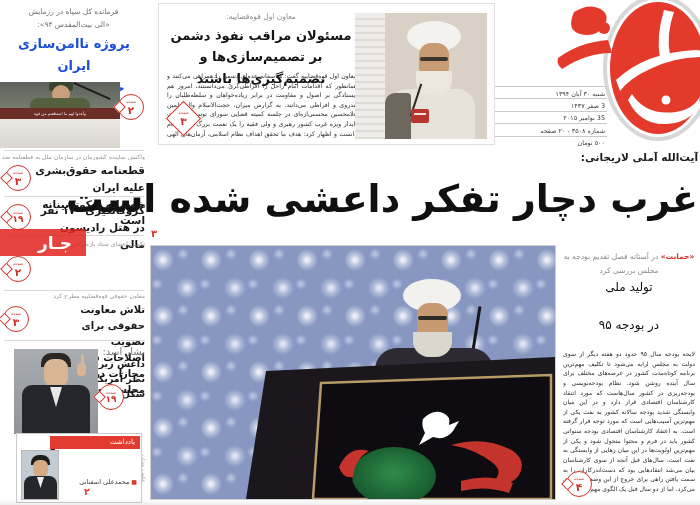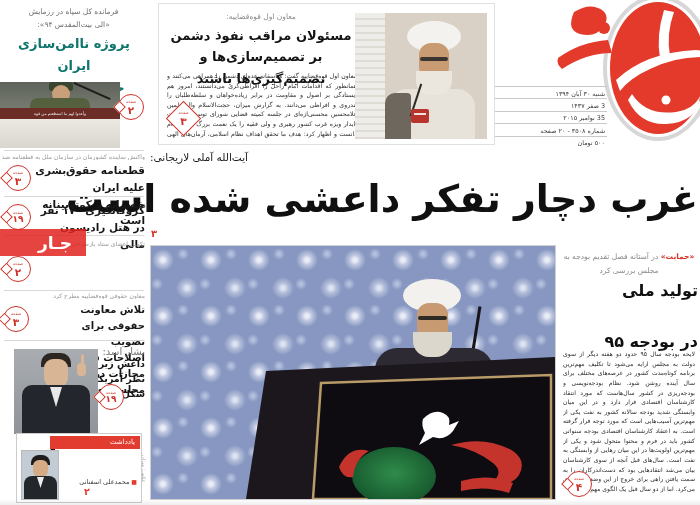--- a/index.html
+++ b/index.html
@@ -24,21 +24,21 @@
   .dp-beard{position:absolute;top:58px;right:35px;width:36px;height:24px;background:#ebe7df;border-radius:0 0 14px 14px;}
   .dp-robe{position:absolute;top:76px;right:12px;width:86px;height:50px;background:#e7e3db;border-radius:18px 18px 0 0;}
   .dp-sash{position:absolute;top:80px;right:76px;width:26px;height:46px;background:#6e675e;border-radius:10px 4px 0 0;}
   .dp-mic{position:absolute;top:96px;right:58px;width:18px;height:14px;background:#b7352c;border-radius:2px;}
   .dp-mic::after{content:"";position:absolute;top:4px;right:3px;width:12px;height:2px;background:rgba(255,255,255,.85);}
   .dp-stalk{position:absolute;top:70px;right:70px;width:2px;height:34px;background:#2c2a27;transform:rotate(18deg);}
   .badge-diamond{position:absolute;left:12px;top:102px;width:25px;height:25px;border:1.3px solid #cf3128;background:#fff;transform:rotate(45deg);display:flex;align-items:center;justify-content:center;}
   .badge-diamond .inner{transform:rotate(-45deg);display:flex;flex-direction:column;align-items:center;color:#cf3128;}
 
   
-  .lead-kicker{position:absolute;top:151px;left:150px;width:548px;text-align:left;font-size:10.5px;font-weight:normal;color:#1c1c1c;}
+  .lead-kicker{position:absolute;top:151px;left:150px;width:548px;text-align:right;font-size:10.5px;font-weight:bold;color:#1c1c1c;}
   .lead-headline{position:absolute;top:165px;left:150px;width:548px;text-align:center;font-size:38px;font-weight:800;color:#101010;line-height:68px;white-space:nowrap;}
 
   
   .main-photo{position:absolute;top:245px;left:150px;width:406px;height:255px;border:1px solid #cfcfcf;overflow:hidden;
     background-color:#8797c1;
     background-image:
       radial-gradient(circle at 12px 14px, rgba(237,241,249,.95) 2px, rgba(234,238,248,.55) 5px, transparent 11px),
       radial-gradient(circle at 36px 42px, rgba(228,234,246,.9) 2px, rgba(226,232,244,.5) 5px, transparent 11px),
       radial-gradient(circle at 32px 8px, rgba(214,223,241,.6) 1px, transparent 6px),
       radial-gradient(circle at 6px 38px, rgba(214,223,241,.6) 1px, transparent 6px);
@@ -51,37 +51,37 @@
   .mp-boom{position:absolute;top:138px;left:120px;width:170px;height:3px;background:#17141a;transform:rotate(-7deg);}
   .mp-boom2{position:absolute;top:60px;left:322px;width:2.5px;height:70px;background:#17141a;transform:rotate(9deg);}
   .mp-podium{position:absolute;bottom:0;left:0;width:406px;height:150px;}
   .page-marker{position:absolute;top:228px;left:151px;font-size:10px;font-weight:bold;color:#d6352b;}
   .photo-credit{position:absolute;top:455px;left:141px;writing-mode:vertical-rl;font-size:5px;color:#9a9a9a;letter-spacing:1px;}
 
   
   .budget-col{position:absolute;top:245px;left:560px;width:138px;height:258px;}
   .bd-kicker{position:absolute;top:5px;left:0;width:138px;text-align:center;font-size:7.5px;color:#8a8a8a;line-height:1.8;}
   .bd-kicker .hl{color:#d6352b;font-weight:bold;}
-  .bd-headline{position:absolute;top:33px;left:0;width:138px;font-size:16px;font-weight:bold;color:#101010;line-height:1.6;}
+  .bd-headline{position:absolute;top:33px;left:0;width:138px;text-align:center;font-size:12px;font-weight:normal;color:#101010;line-height:1.6;}
   .bd-body{position:absolute;top:104px;left:3px;width:132px;height:150px;font-size:6.1px;color:#2b2b2b;line-height:1.58;text-align:justify;overflow:hidden;}
   .bd-badge{position:absolute;left:6px;bottom:6px;}
 
   
   .badge{width:26px;height:26px;border:1.3px solid #cf3128;border-radius:50%;background:#fff;display:flex;flex-direction:column;align-items:center;justify-content:center;color:#cf3128;position:absolute;z-index:3;}
   .badge::before{content:"";position:absolute;left:-4.5px;top:50%;width:7px;height:7px;background:#fff;border:1.3px solid #cf3128;transform:translateY(-50%) rotate(45deg);z-index:-1;}
   .badge .lbl,.badge-diamond .lbl{font-size:4px;line-height:1.4;}
   .badge .num,.badge-diamond .num{font-size:10.5px;font-weight:bold;line-height:1;}
 
   
   .sidebar{position:absolute;top:0;left:0;width:148px;height:505px;}
   .divider{position:absolute;left:4px;right:4px;border-top:1px solid #d8d8d8;}
   .sb-kicker{position:absolute;left:2px;right:3px;font-size:7.5px;color:#6e6e6e;text-align:center;line-height:1.7;}
   .sb-kicker-sm{position:absolute;left:2px;right:3px;font-size:6.1px;color:#979797;text-align:right;white-space:nowrap;overflow:hidden;}
   .sb-headline{position:absolute;font-size:10.5px;font-weight:bold;color:#161616;text-align:right;line-height:1.6;}
-  .sb-headline-lg{position:absolute;left:4px;right:4px;text-align:center;font-size:13px;font-weight:bold;color:#0f766e;line-height:1.7;}
+  .sb-headline-lg{position:absolute;left:4px;right:4px;text-align:center;font-size:13px;font-weight:bold;color:#1d4ed8;line-height:1.7;}
 
   .irgc-photo{position:absolute;top:82px;left:0;width:120px;height:66px;background:linear-gradient(180deg,#5e635b 0%,#7a7e73 45%,#8d9086 100%);overflow:hidden;}
   .ir-head{position:absolute;top:3px;left:52px;width:18px;height:18px;background:#c9a07a;border-radius:50%;}
   .ir-cap{position:absolute;top:0;left:49px;width:24px;height:9px;background:#39452f;border-radius:3px;}
   .ir-torso{position:absolute;top:16px;left:30px;width:60px;height:26px;background:#55603f;border-radius:8px 8px 0 0;}
   .ir-strip{position:absolute;top:26px;left:0;width:120px;height:11px;background:#6b2d26;color:rgba(255,255,255,.92);font-size:4px;line-height:11px;text-align:center;white-space:nowrap;overflow:hidden;}
   .ir-podium{position:absolute;top:37px;left:0;width:120px;height:29px;background:linear-gradient(180deg,#ece9e3,#d9d6cf);}
   .ir-mic{position:absolute;top:8px;left:72px;width:40px;height:2px;background:#1e1d1b;transform:rotate(24deg);}
 
   .assad-photo{position:absolute;top:349px;left:14px;width:84px;height:85px;background:linear-gradient(180deg,#a9adb2,#8f9499);overflow:hidden;}

